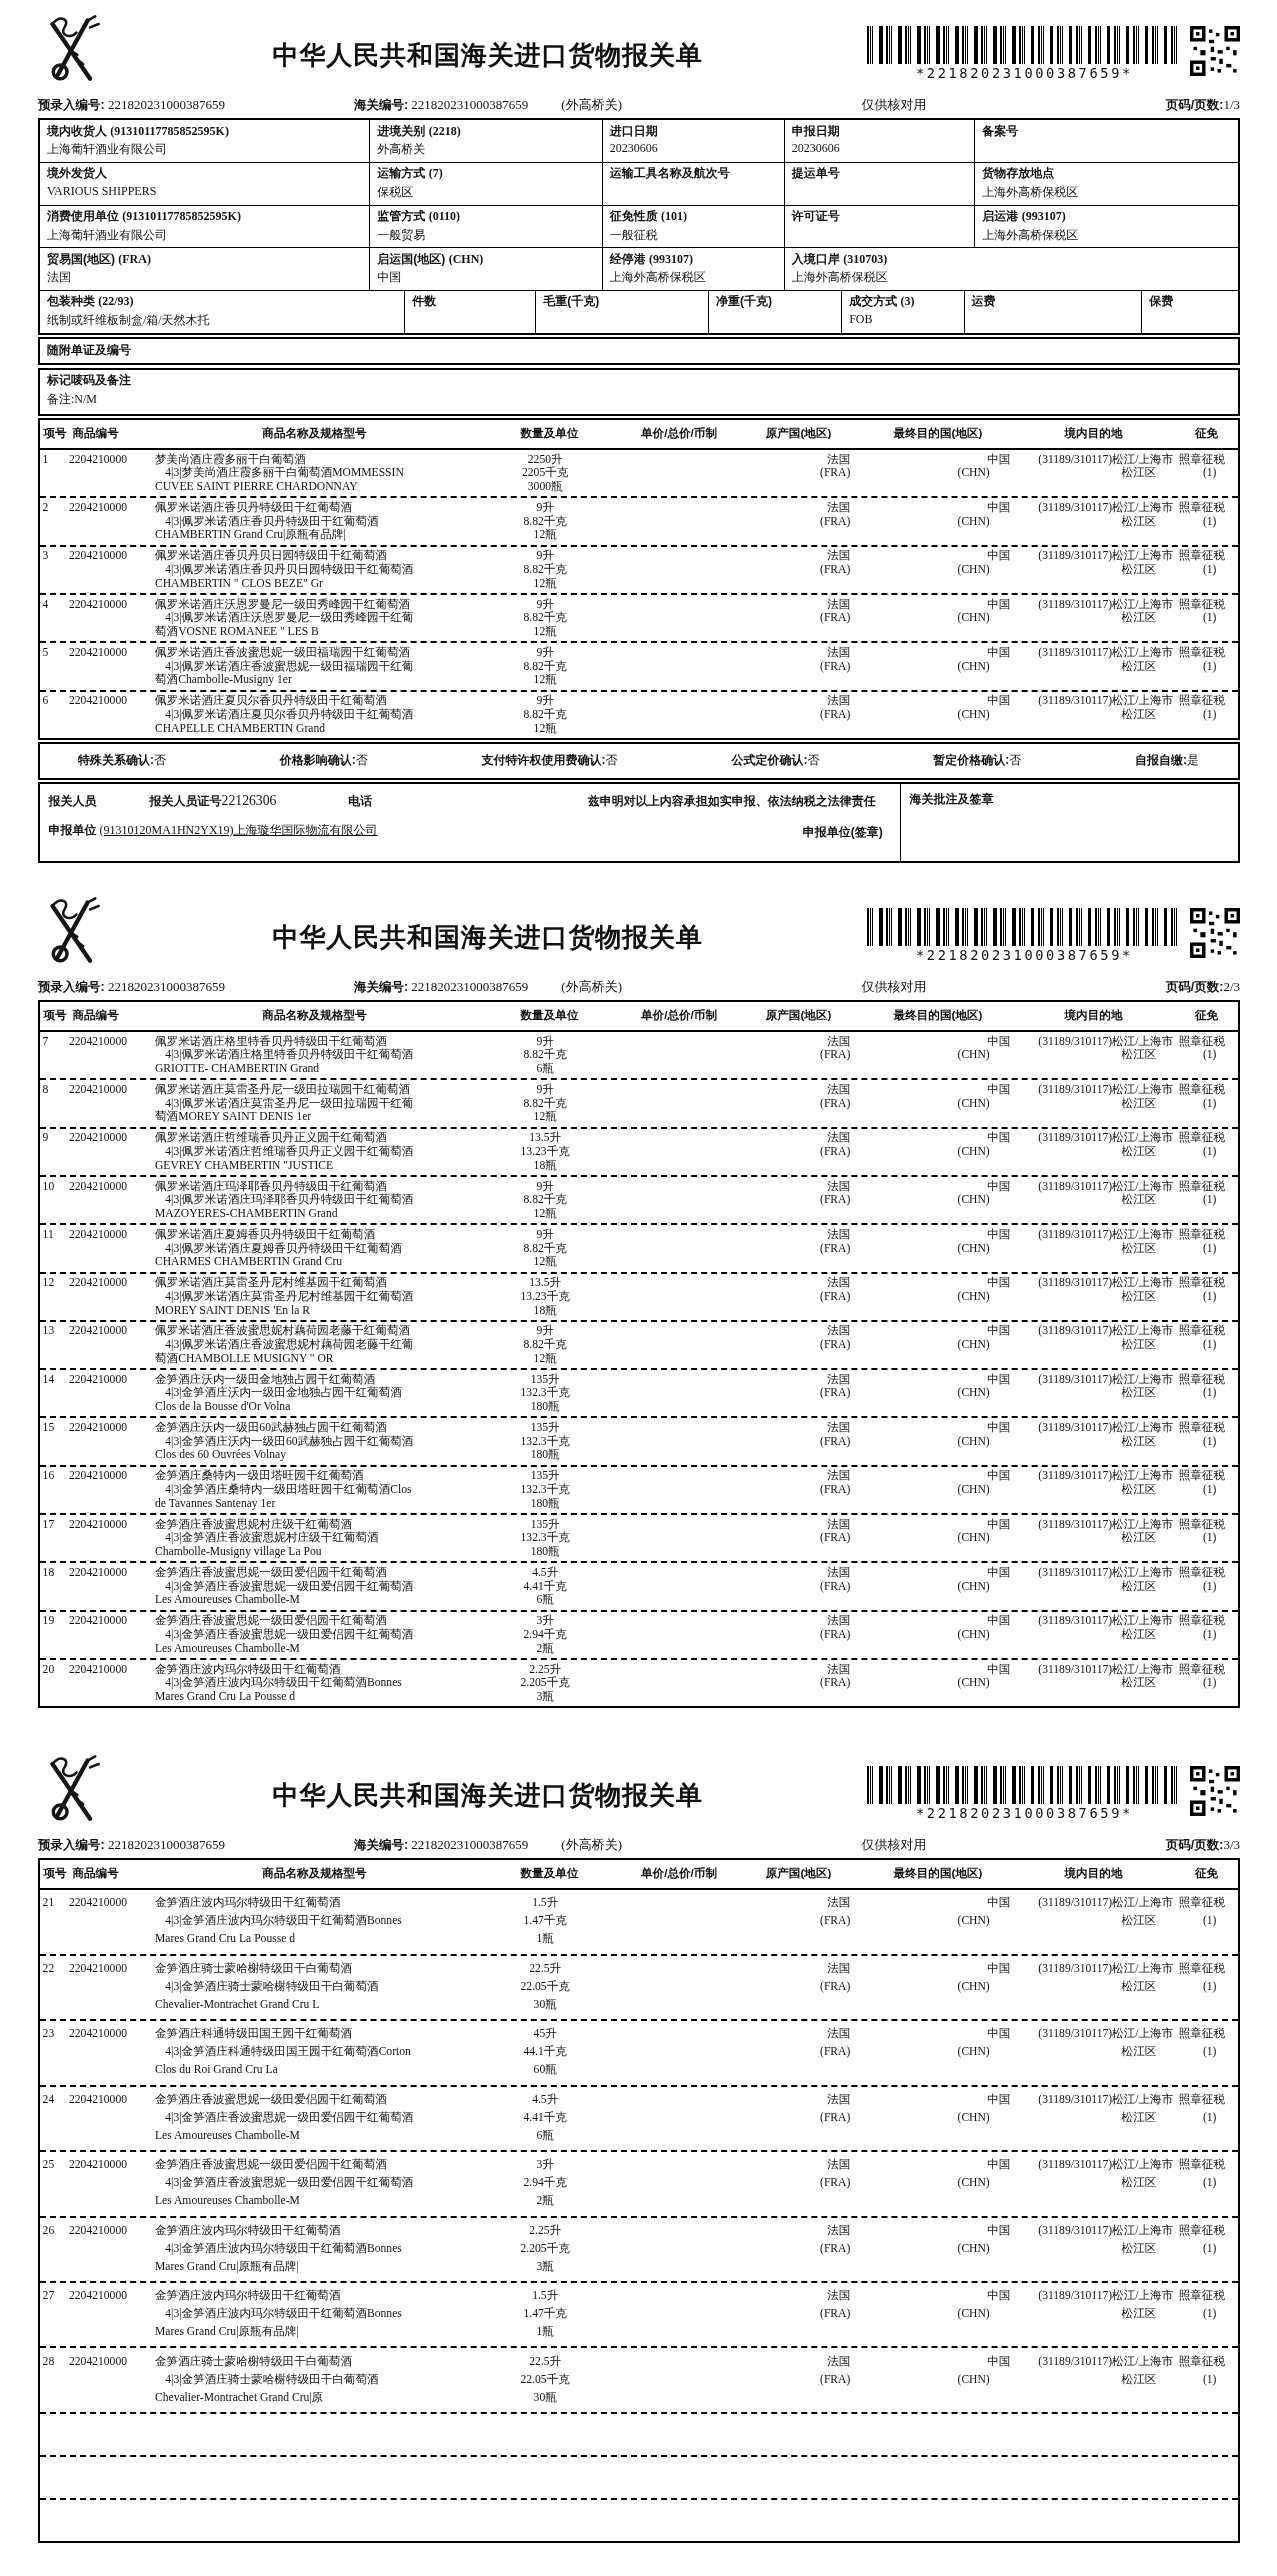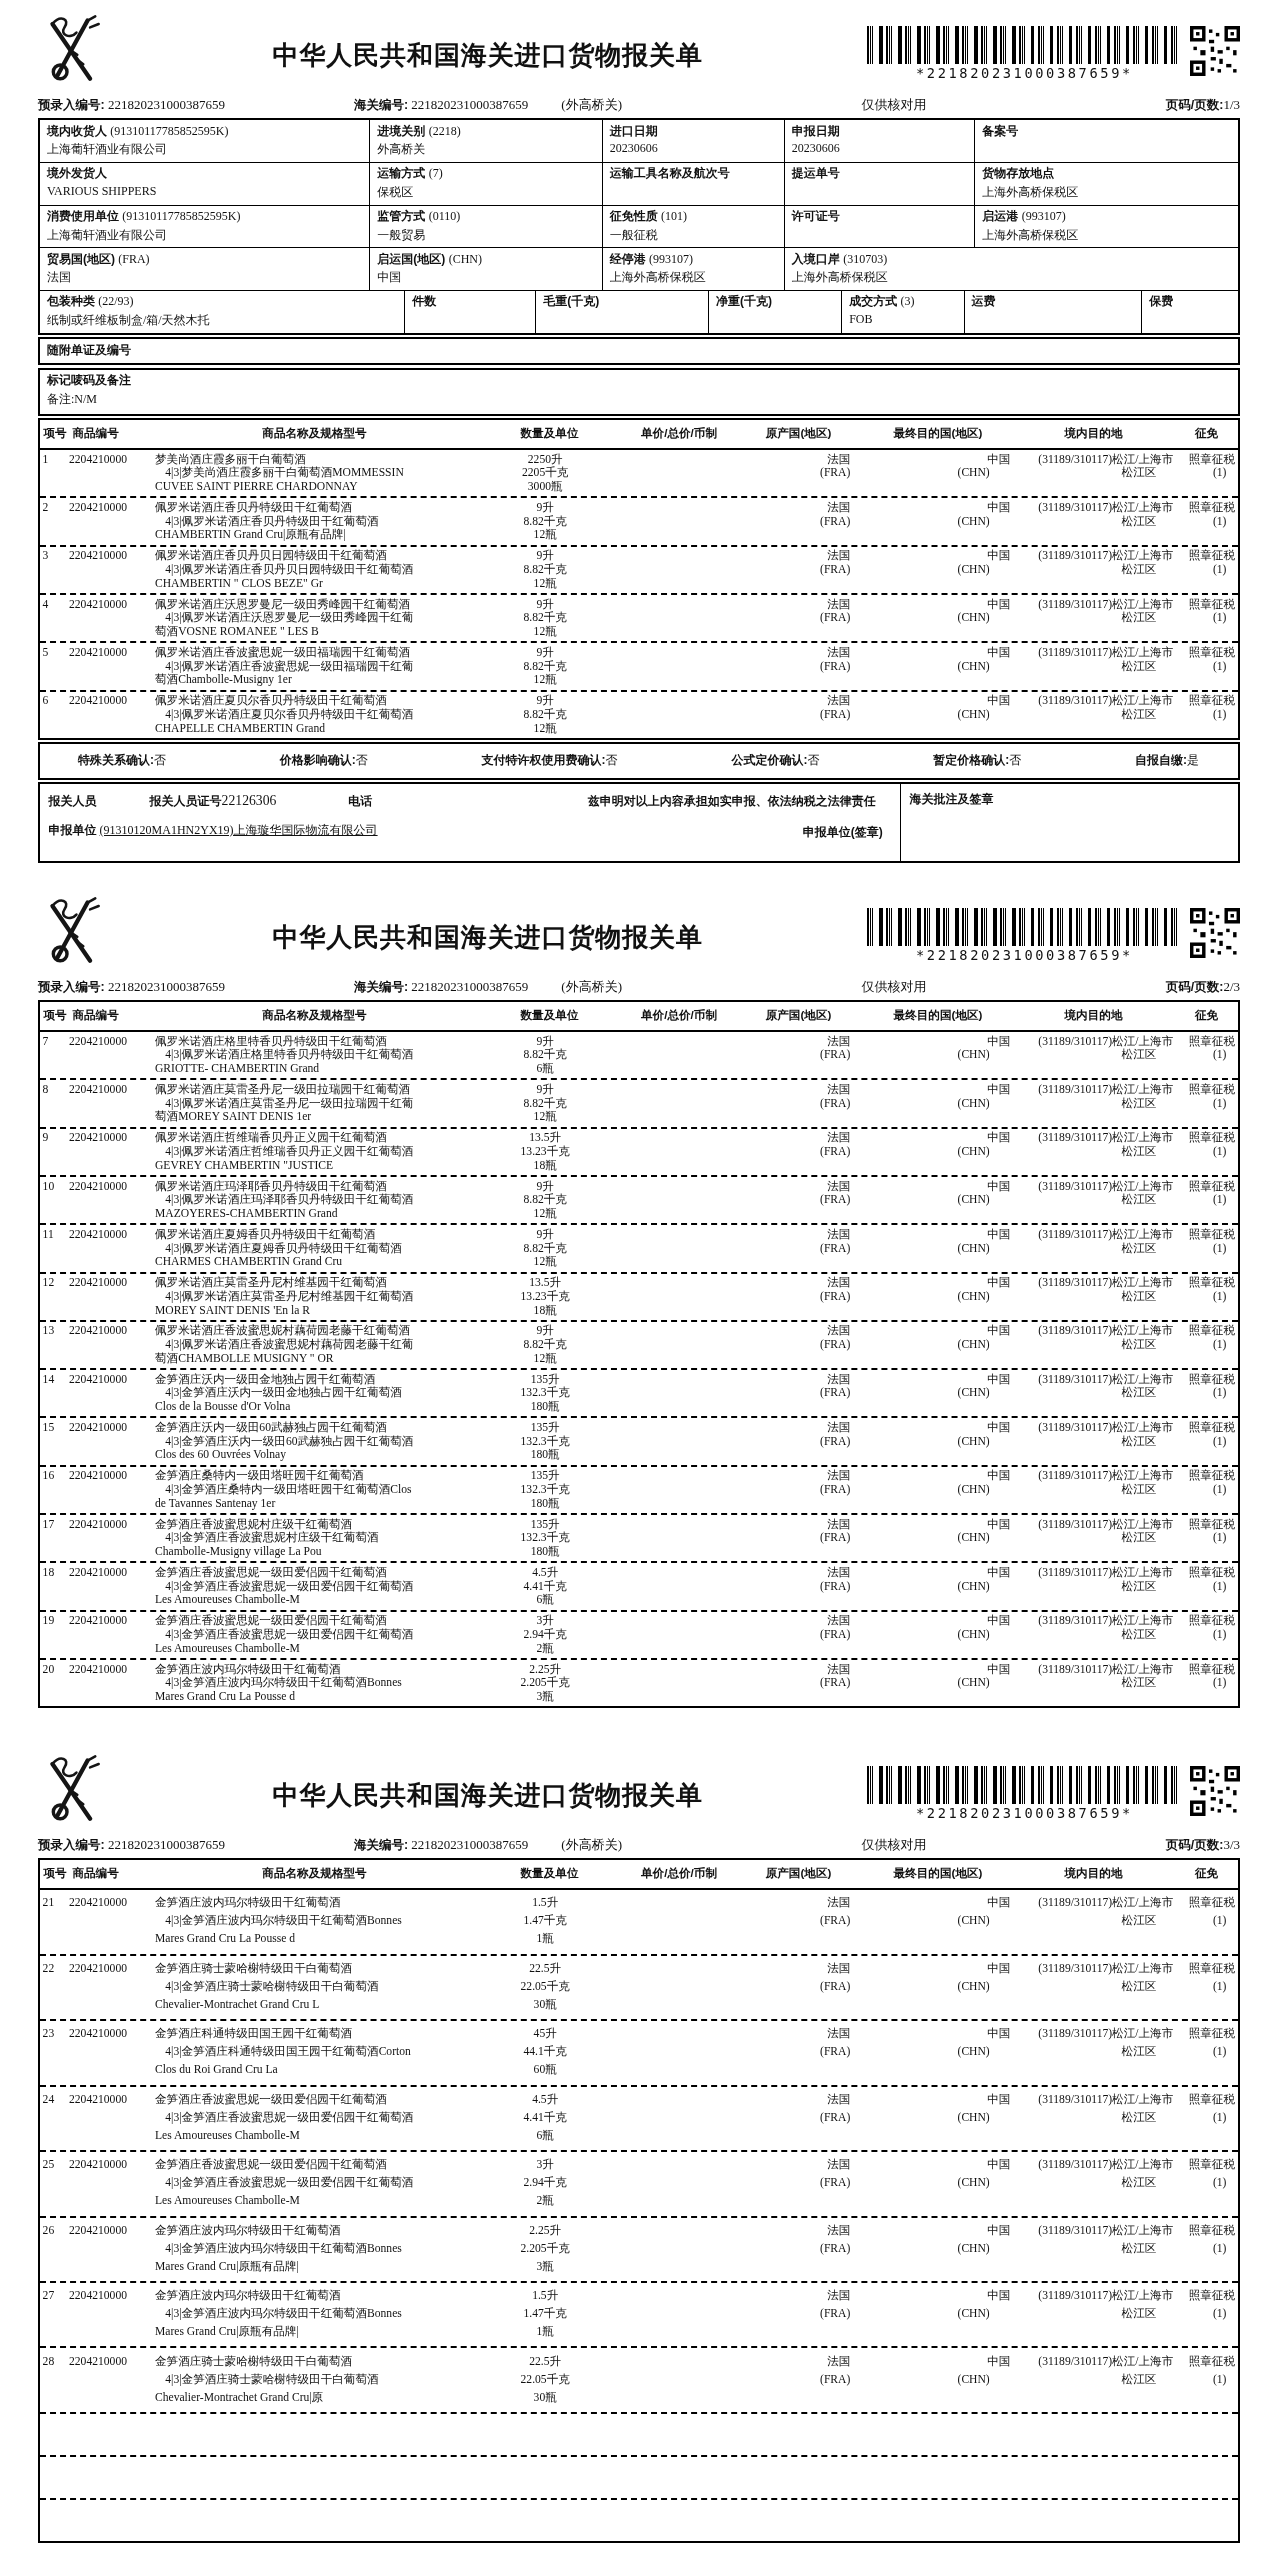--- a/index.html
+++ b/index.html
@@ -35,21 +35,21 @@
 
   
   .formbox { border:2.6px solid #000; }
   .frow { display:grid; border-bottom:1.7px solid #000; }
   .frow:last-child { border-bottom:none;gap:35px; }
   .frow.main { grid-template-columns:27.5% 19.4% 15.2% 15.9% 22%; }
   .frow.pack { grid-template-columns:27.5% 8% 11.5% 8.2% 7.3% 11.9% 12% 13.6%; }
   .fcell { border-left:1.7px solid #000; padding:2.6px 5.2px 3.4px 6.9px; min-height:41px; }
   .fcell:first-child { border-left:none; }
   .flabel { font-size:12px; font-family:"Liberation Sans",sans-serif; font-weight:bold; white-space:nowrap; }
-  .flabel .code { font-family:"Liberation Serif",serif; font-weight:normal; }
+  .flabel .code { font-family:"Liberation Serif",serif; font-weight:bold; }
   .fval { font-size:12px; margin-top:1.7px; white-space:nowrap; }
   .fullbox { border:2.6px solid #000; margin-top:2.6px; padding:2.6px 6.9px 4.3px; }
   .fullbox .fval { white-space:normal; }
   .marksbox { min-height:48px; }
 
   
   .goods { border:2.6px solid #000; margin-top:2.6px;
            --cols:29px 86px 319px 151px 108px 131px 148px 163px 1fr; }
   .ghead { display:grid; grid-template-columns:var(--cols); padding:6px 0 6.9px;
            border-bottom:2.6px solid #000; font-family:"Liberation Sans",sans-serif;
@@ -63,21 +63,21 @@
   .grow.empty { min-height:43px; }
   .c { white-space:nowrap; }
   .c.no { padding-left:2.6px; }
   .c.name .ind { padding-left:10.3px; }
   .c.qty { text-align:center; padding-right:8.6px; }
   .c.origin { text-align:right; padding-right:13.7px; }
   .c.dest { text-align:right; padding-right:1.7px; }
   .c.dest .sub { padding-right:20.6px; }
   .c.dom { text-align:right; padding-right:1.7px; }
   .c.dom .sub { padding-right:17px; }
-  .c.levy { text-align:right; padding-right:3px; }
+  .c.levy { text-align:right; padding-right:13px; }
   .c.levy .sub { padding-right:8.6px; }
 
   
   .confirm { display:flex; justify-content:space-between; border:2.6px solid #000; margin-top:2.6px;
              padding:7.7px 39px 8.6px 38px; font-size:12px; }
   .confirm .lab { font-family:"Liberation Sans",sans-serif; font-weight:bold; }
   .decl { display:grid; grid-template-columns:1fr 337px; border:2.6px solid #000; margin-top:2.6px;
           min-height:81px; }
   .decl-left { display:grid; grid-template-columns:1fr 326px; border-right:1.7px solid #000;
                padding:8.6px 5.2px 6.9px 8.6px; }

